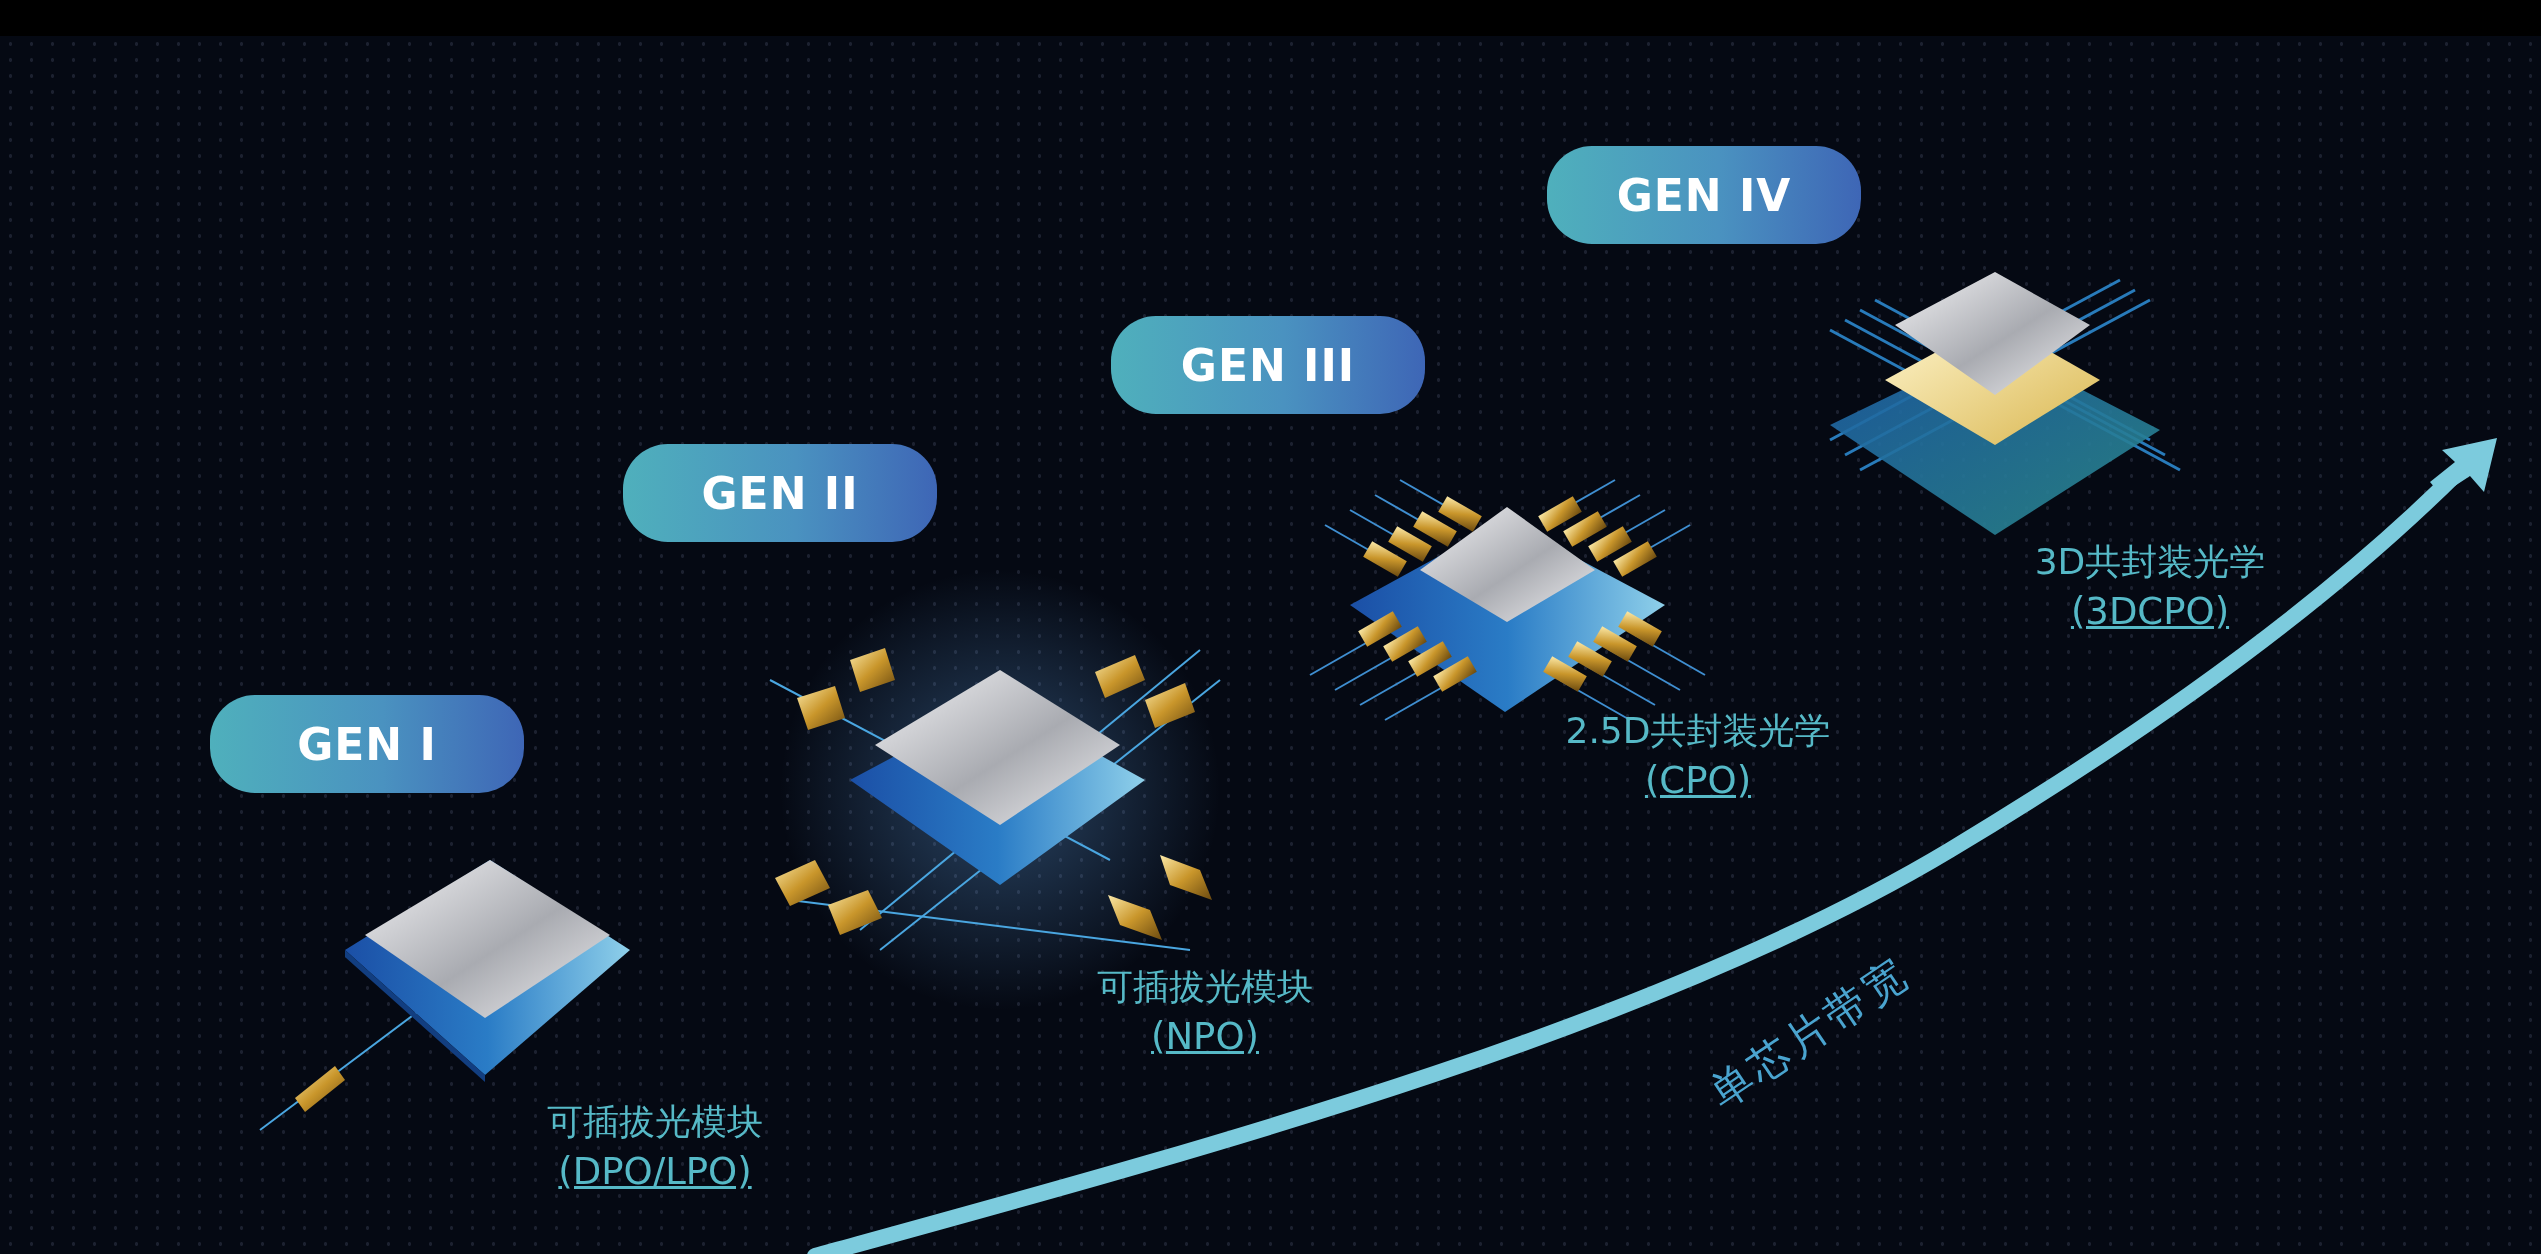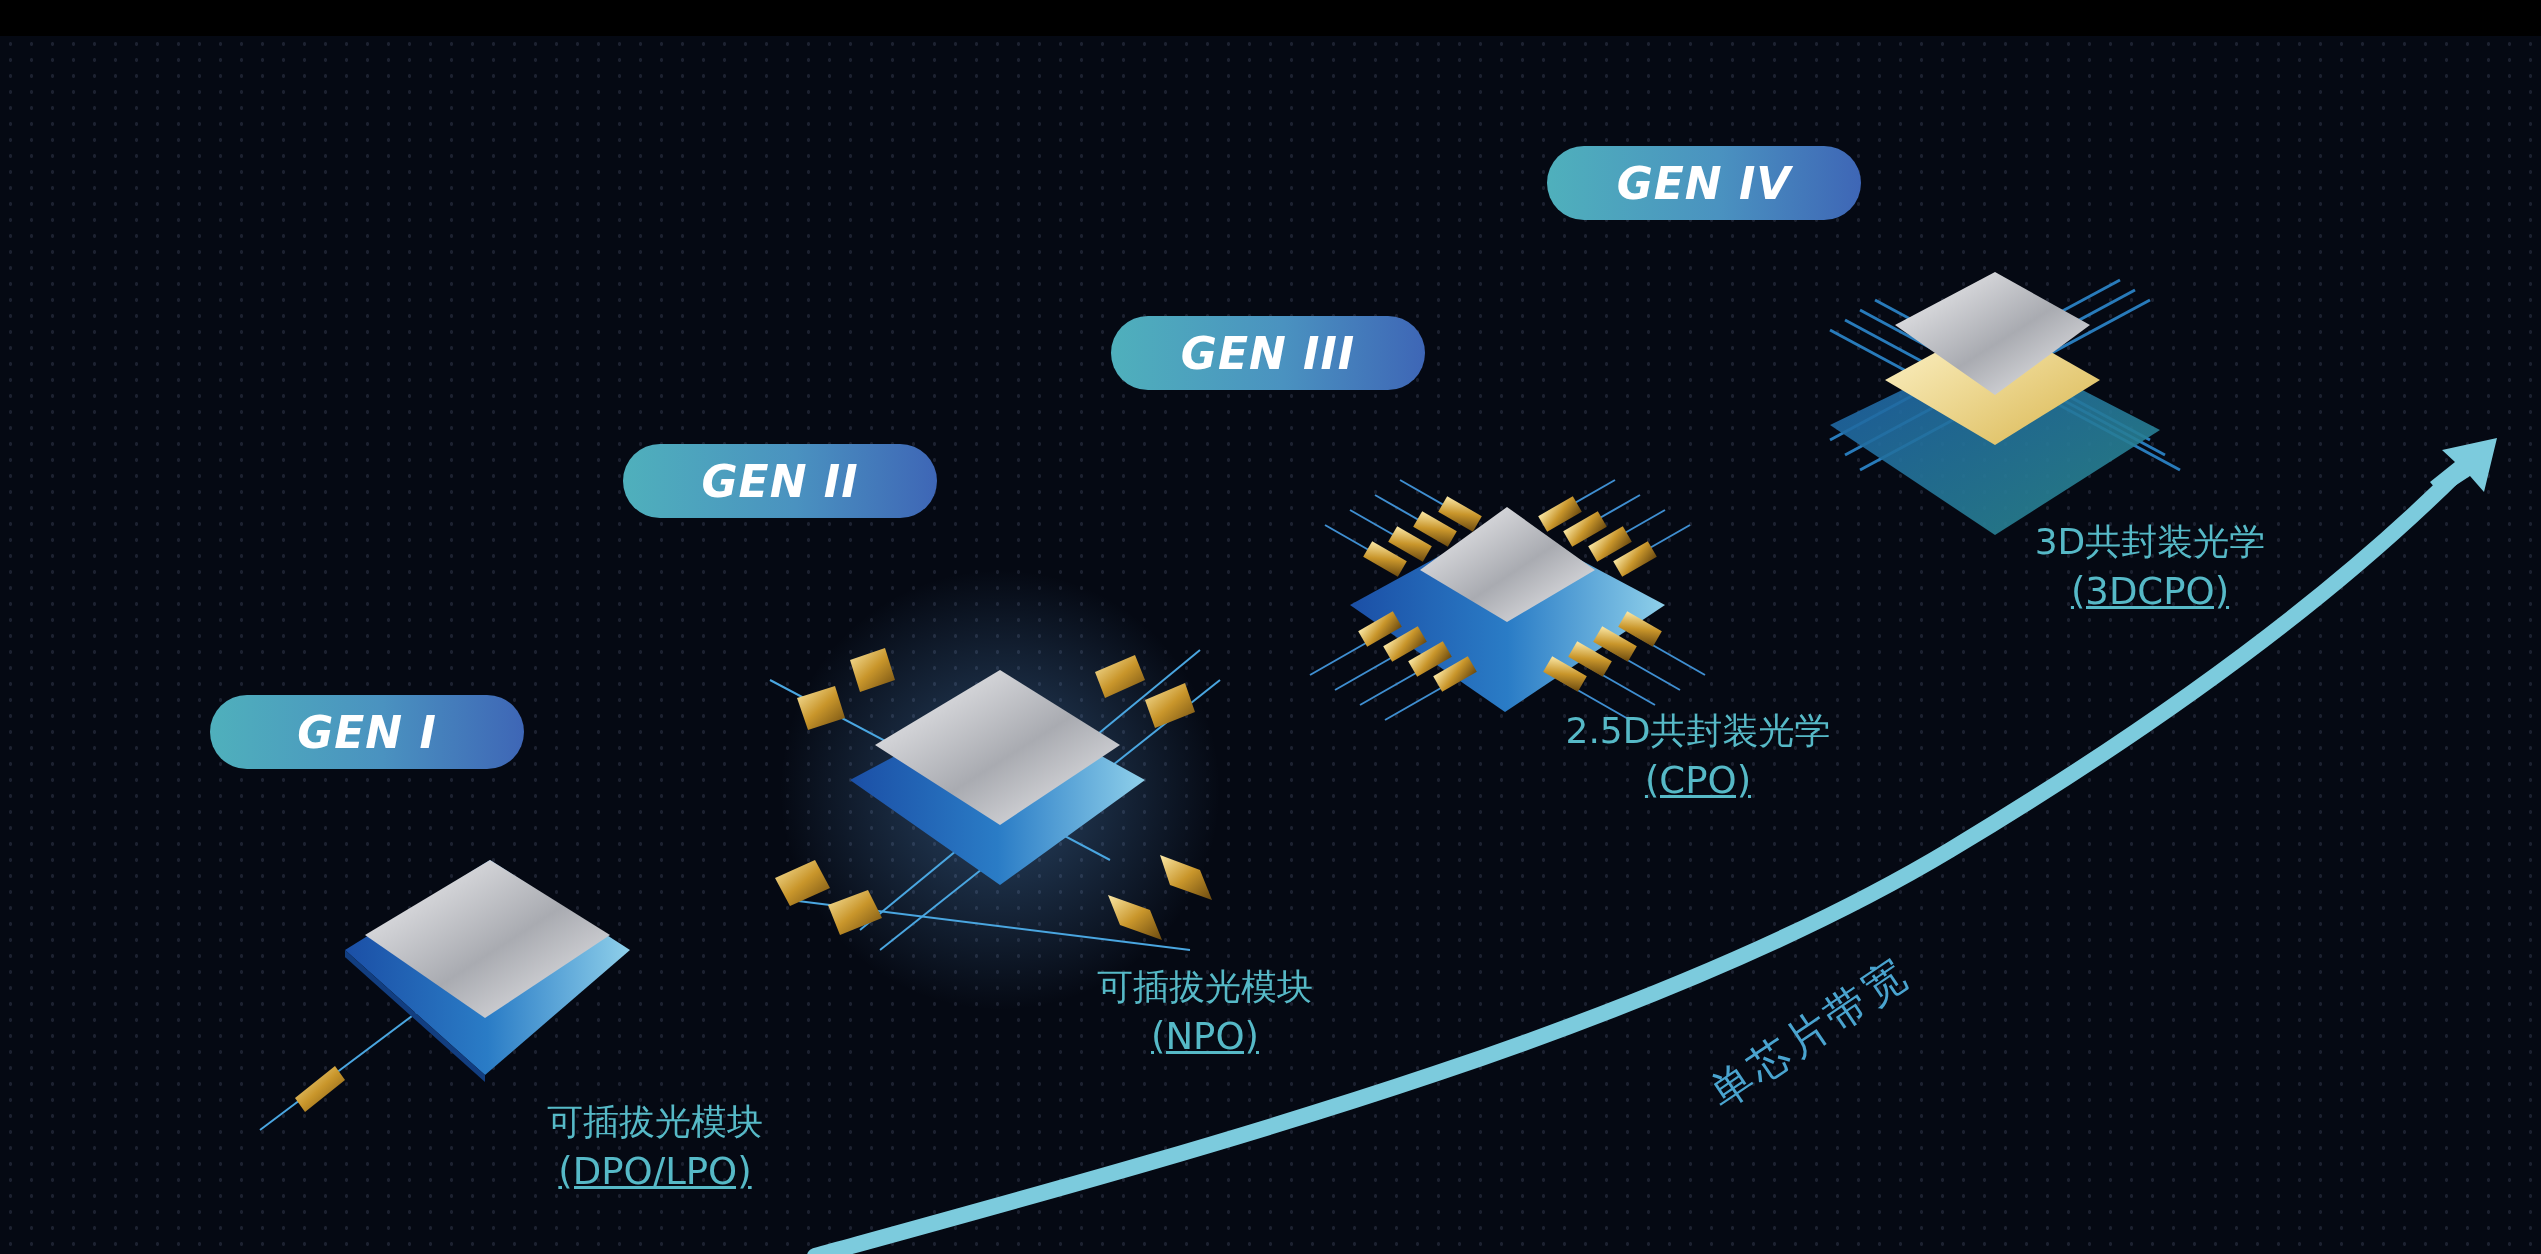--- a/index.html
+++ b/index.html
@@ -2,24 +2,24 @@
 <html><head>
 <meta charset="utf-8">
 <style>
   html, body { margin:0; padding:0; }
   body { width:2541px; height:1254px; background:#000; overflow:hidden; position:relative; font-family:"DejaVu Sans", sans-serif; }
   .topbar { position:absolute; left:0; top:0; width:2541px; height:36px; background:#000; }
   .canvas { position:absolute; left:0; top:36px; width:2541px; height:1218px;
     background-color:#050913;
     background-image: radial-gradient(circle, #1c2130 1.6px, transparent 2px);
     background-size:21px 16px; }
-  .badge { position:absolute; height:74px; width:314px; border-radius:45px;
+  .badge { position:absolute; height:98px; width:314px; border-radius:45px;
     background:linear-gradient(90deg,#4fb0bc 0%,#4a92c0 55%,#3e66b6 100%);
     color:#fff; font-family:"DejaVu Sans", sans-serif; font-weight:bold; font-size:44px;
-    display:flex; align-items:center; justify-content:center; letter-spacing:1px;font-style:italic; }
+    display:flex; align-items:center; justify-content:center; letter-spacing:1px; }
   .label { position:absolute; color:#56b9c7; text-align:center; font-family:"DejaVu Sans", sans-serif; font-size:36px; line-height:50px; transform:translateX(-50%); white-space:nowrap; }
   .label .sub { font-size:37px;text-decoration:underline; }
   svg.art { position:absolute; left:0; top:0; }
   .axis-label { position:absolute; color:#4aa4cf; font-size:42px; transform:rotate(-34deg); transform-origin:left bottom; white-space:nowrap; letter-spacing:4px; }
 </style>
 </head>
 <body>
 
 <div class="topbar"></div>
 <div class="canvas"></div>
@@ -159,18 +159,18 @@
   <div class="sub">(DPO/LPO)</div>
 </div>
 <div class="label" style="left:1205px; top:962px;">
   <div>可插拔光模块</div>
   <div class="sub">(NPO)</div>
 </div>
 <div class="label" style="left:1698px; top:706px;">
   <div>2.5D共封装光学</div>
   <div class="sub">(CPO)</div>
 </div>
-<div class="label" style="left:2150px; top:517px;">
+<div class="label" style="left:2150px; top:537px;">
   <div>3D共封装光学</div>
   <div class="sub">(3DCPO)</div>
 </div>
 
 <div class="axis-label" style="left:1730px; top:1065px;">单芯片带宽</div>
 
 </body></html>

